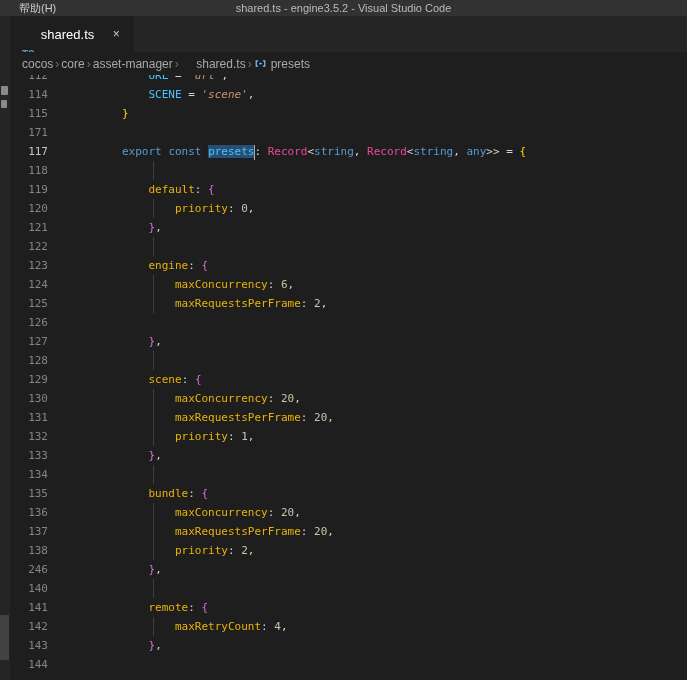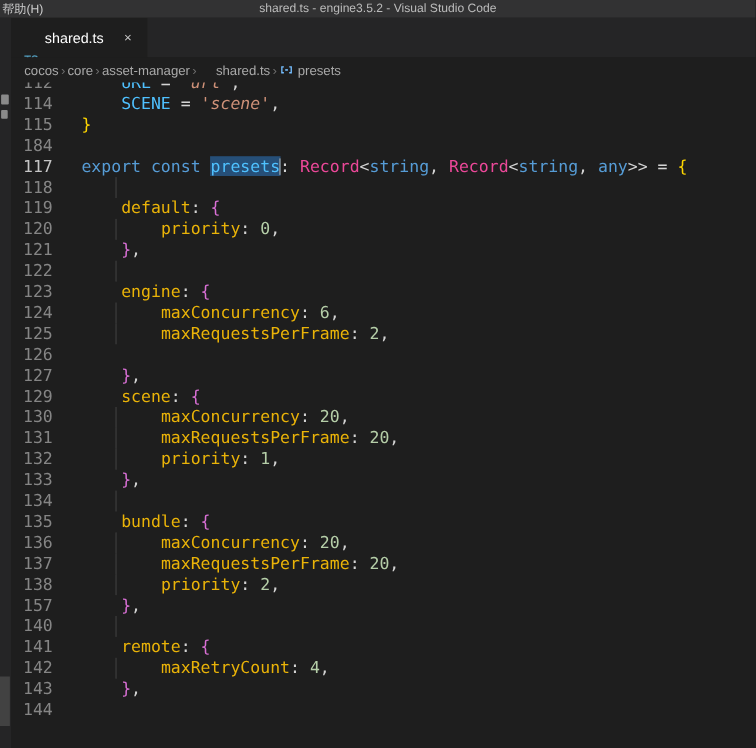--- a/index.html
+++ b/index.html
@@ -2,21 +2,21 @@
 <html><head>
 <meta charset="utf-8">
 <style>
   * { margin:0; padding:0; box-sizing:border-box; }
   html,body { width:687px; height:680px; overflow:hidden; }
   body { background:#1e1e1e; font-family:"Liberation Sans",sans-serif; position:relative; }
 
   
   .titlebar { position:absolute; top:0; left:0; right:0; height:16px; background:#323233;
               display:flex; align-items:center; color:#cccccc; font-size:11px; z-index:5; }
-  .menu-item { padding:0 2px; height:100%; display:flex; align-items:center; cursor:default; }
+  .menu-item { padding:0 19px; height:100%; display:flex; align-items:center; cursor:default; }
   .window-title { position:absolute; left:0; right:0; text-align:center; color:#bbbbbb; pointer-events:none; }
 
   
   .sidebar-strip { position:absolute; top:16px; left:0; width:10px; bottom:0; background:#252526; z-index:4; }
   .artifact { position:absolute; background:#8a8a8a; border-radius:1px; }
   .a1 { left:1px; top:70px; width:7px; height:9px; }
   .a2 { left:1px; top:84px; width:6px; height:8px; }
   .thumb { position:absolute; left:0; top:599px; width:9px; height:45px; background:#424242; }
 
   
@@ -30,21 +30,21 @@
   
   .breadcrumb { position:absolute; top:52px; left:10px; right:0; height:23px; background:#1e1e1e;
                 display:flex; align-items:center; gap:2px; padding-left:12px; font-size:12px; color:#a9a9a9; }
   .bc-item, .bc-file, .bc-symbol { display:flex; align-items:center; gap:4px; cursor:pointer; }
   .bc-sep { color:#6e6e6e; font-size:12px; }
   .sym-icon { display:inline-block; }
 
   
   .editor { position:absolute; top:75px; left:10px; right:0; bottom:0; overflow:hidden; background:#1e1e1e; }
   .lines { margin-top:-9px; }
-  .line { display:flex; height:19px; line-height:19px; font-family:"DejaVu Sans Mono",monospace; font-size:15px; }
+  .line { display:flex; height:19px; line-height:19px; font-family:"DejaVu Sans Mono",monospace; font-size:11px;gap:48px; }
   .ln { width:38px; flex:none; text-align:right; color:#858585; user-select:none; }
   .ln.active { color:#c6c6c6; }
   .code { position:relative; padding-left:26px; white-space:pre; color:#d4d4d4; }
   .guide { position:absolute; top:0; bottom:0; width:1px; background:#404040; }
 
   .kw   { color:#569cd6; }
   .en   { color:#4fc1ff; }
   .prop { color:#eab308; }
   .type { color:#ec4899; }
   .num  { color:#b5cea8; }
@@ -106,21 +106,21 @@
       </div>
       <div class="line">
         <div class="ln">114</div>
         <div class="code"><span class="pl">    </span><span class="en">SCENE</span><span class="pl"> = </span><span class="str">'scene'</span><span class="pl">,</span></div>
       </div>
       <div class="line">
         <div class="ln">115</div>
         <div class="code"><span class="b1">}</span></div>
       </div>
       <div class="line">
-        <div class="ln">184</div>
+        <div class="ln">171</div>
         <div class="code"></div>
       </div>
       <div class="line">
         <div class="ln active">117</div>
         <div class="code"><span class="kw">export</span><span class="pl"> </span><span class="kw">const</span><span class="pl"> </span><span class="en sel">presets</span><span class="cursor"></span><span class="pl">: </span><span class="type">Record</span><span class="pl">&lt;</span><span class="kw">string</span><span class="pl">, </span><span class="type">Record</span><span class="pl">&lt;</span><span class="kw">string</span><span class="pl">, </span><span class="kw">any</span><span class="pl">&gt;&gt;</span><span class="pl"> = </span><span class="b1">{</span></div>
       </div>
       <div class="line">
         <div class="ln">118</div>
         <div class="code"><span class="guide" style="left: 57.2px;"></span></div>
       </div>
@@ -153,20 +153,24 @@
         <div class="code"><span class="guide" style="left: 57.2px;"></span><span class="pl">        </span><span class="prop">maxRequestsPerFrame</span><span class="pl">: </span><span class="num">2</span><span class="pl">,</span></div>
       </div>
       <div class="line">
         <div class="ln">126</div>
       </div>
       <div class="line">
         <div class="ln">127</div>
         <div class="code"><span class="pl">    </span><span class="b2">}</span><span class="pl">,</span></div>
       </div>
       <div class="line">
+        <div class="ln">128</div>
+        <div class="code"><span class="guide" style="left: 57.2px;"></span></div>
+      </div>
+      <div class="line">
         <div class="ln">129</div>
         <div class="code"><span class="pl">    </span><span class="prop">scene</span><span class="pl">: </span><span class="b2">{</span></div>
       </div>
       <div class="line">
         <div class="ln">130</div>
         <div class="code"><span class="guide" style="left: 57.2px;"></span><span class="pl">        </span><span class="prop">maxConcurrency</span><span class="pl">: </span><span class="num">20</span><span class="pl">,</span></div>
       </div>
       <div class="line">
         <div class="ln">131</div>
         <div class="code"><span class="guide" style="left: 57.2px;"></span><span class="pl">        </span><span class="prop">maxRequestsPerFrame</span><span class="pl">: </span><span class="num">20</span><span class="pl">,</span></div>
@@ -193,21 +197,21 @@
       </div>
       <div class="line">
         <div class="ln">137</div>
         <div class="code"><span class="guide" style="left: 57.2px;"></span><span class="pl">        </span><span class="prop">maxRequestsPerFrame</span><span class="pl">: </span><span class="num">20</span><span class="pl">,</span></div>
       </div>
       <div class="line">
         <div class="ln">138</div>
         <div class="code"><span class="guide" style="left: 57.2px;"></span><span class="pl">        </span><span class="prop">priority</span><span class="pl">: </span><span class="num">2</span><span class="pl">,</span></div>
       </div>
       <div class="line">
-        <div class="ln">157</div>
+        <div class="ln">246</div>
         <div class="code"><span class="pl">    </span><span class="b2">}</span><span class="pl">,</span></div>
       </div>
       <div class="line">
         <div class="ln">140</div>
         <div class="code"><span class="guide" style="left: 57.2px;"></span></div>
       </div>
       <div class="line">
         <div class="ln">141</div>
         <div class="code"><span class="pl">    </span><span class="prop">remote</span><span class="pl">: </span><span class="b2">{</span></div>
       </div>

